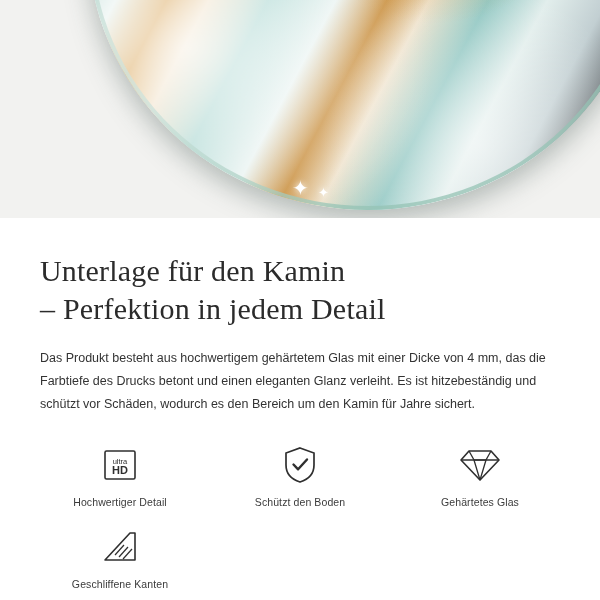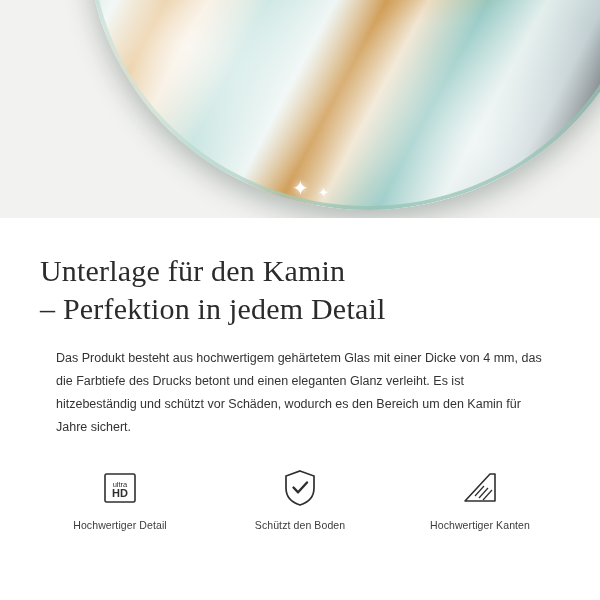--- a/index.html
+++ b/index.html
@@ -98,21 +98,21 @@
     line-height: 1.28;
     color: #2b2b2b;
     margin: 14px 0 18px 0;
     letter-spacing: 0.2px;
     white-space: pre-line;
   }
   p.body-text {
     font-size: 12.5px;
     line-height: 1.85;
     color: #333333;
-    margin: 16px;
+    margin: 0;
     max-width: 510px;
   }
 
   
   .features {
     margin-top: 26px;
     display: grid;
     grid-template-columns: repeat(3, 1fr);
     row-gap: 16px;
     padding: 0 30px;
@@ -173,28 +173,40 @@
     <div class="feature">
       <div class="feature-icon">
         <svg width="40" height="42" viewBox="0 0 40 42">
           <path d="M20 4 L34 9 v12 c0 9-6 14.5-14 17-8-2.5-14-8-14-17V9z" fill="none" stroke="#2f2f2f" stroke-width="1.7"></path>
           <path d="M13.5 20.5 l4.6 4.8 L27 15.5" fill="none" stroke="#2f2f2f" stroke-width="2.4" stroke-linecap="round" stroke-linejoin="round"></path>
         </svg>
       </div>
       <div class="feature-label">Schützt den Boden</div>
     </div>
 
+    <div class="feature">
+      <div class="feature-icon">
+        <svg width="42" height="38" viewBox="0 0 42 38">
+          <path d="M10 5 h22 l8 9 -19 20 -19 -20z" fill="none" stroke="#2f2f2f" stroke-width="1.6" stroke-linejoin="round"></path>
+          <path d="M2 14 h38" stroke="#2f2f2f" stroke-width="1.4"></path>
+          <path d="M10 5 L15 14 L21 34" fill="none" stroke="#2f2f2f" stroke-width="1.3"></path>
+          <path d="M32 5 L27 14 L21 34" fill="none" stroke="#2f2f2f" stroke-width="1.3"></path>
+          <path d="M15 14 h12" stroke="#2f2f2f" stroke-width="1.3"></path>
+        </svg>
+      </div>
+      <div class="feature-label">Gehärtetes Glas</div>
+    </div>
 
     <div class="feature">
       <div class="feature-icon">
         <svg width="42" height="36" viewBox="0 0 42 36">
           <path d="M6 31 L31 4 h5 v27z" fill="none" stroke="#2f2f2f" stroke-width="1.6" stroke-linejoin="round"></path>
           <line x1="16" y1="26" x2="25" y2="16" stroke="#2f2f2f" stroke-width="1.2"></line>
           <line x1="20" y1="28" x2="29" y2="18" stroke="#2f2f2f" stroke-width="1.2"></line>
           <line x1="24" y1="30" x2="33" y2="20" stroke="#2f2f2f" stroke-width="1.2"></line>
         </svg>
       </div>
-      <div class="feature-label">Hochwertiger Kanten</div>
+      <div class="feature-label">Geschliffene Kanten</div>
     </div>
 
 
   </div>
 </div>
 
 </body></html>

